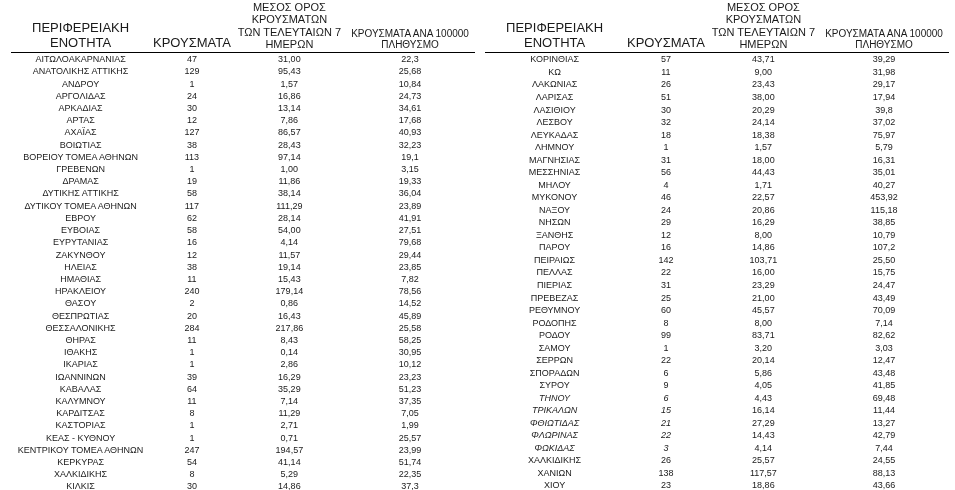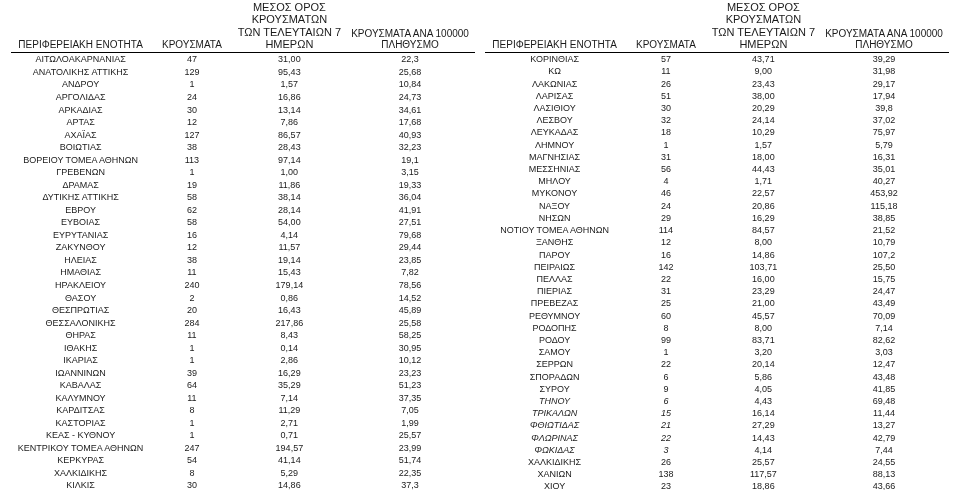--- a/index.html
+++ b/index.html
@@ -39,21 +39,21 @@
   .col-per100k { width: 28%; }
 
   th {
     font-weight: normal;
     vertical-align: bottom;
     text-align: center;
     border-bottom: 1.5px solid #000000;
     padding: 1px 0 2px 0;
     line-height: 1.12;
   }
-  th.h-region, th.h-cases { font-size: 10px; }
+  th.h-region, th.h-cases { font-size: 13px; }
   th.h-avg7   { font-size: 11px; }
   th.h-per100k{ font-size: 10px; }
 
   td {
     font-size: 9px;
     text-align: center;
     height: 12.2px;
     padding: 0;
     line-height: 12.2px;
     white-space: nowrap;
@@ -153,20 +153,26 @@
             <td class="c-avg7">11,86</td>
             <td class="c-per100k">19,33</td>
           </tr>
           <tr>
             <td class="c-region">ΔΥΤΙΚΗΣ ΑΤΤΙΚΗΣ</td>
             <td class="c-cases">58</td>
             <td class="c-avg7">38,14</td>
             <td class="c-per100k">36,04</td>
           </tr>
           <tr>
+            <td class="c-region">ΔΥΤΙΚΟΥ ΤΟΜΕΑ ΑΘΗΝΩΝ</td>
+            <td class="c-cases">117</td>
+            <td class="c-avg7">111,29</td>
+            <td class="c-per100k">23,89</td>
+          </tr>
+          <tr>
             <td class="c-region">ΕΒΡΟΥ</td>
             <td class="c-cases">62</td>
             <td class="c-avg7">28,14</td>
             <td class="c-per100k">41,91</td>
           </tr>
           <tr>
             <td class="c-region">ΕΥΒΟΙΑΣ</td>
             <td class="c-cases">58</td>
             <td class="c-avg7">54,00</td>
             <td class="c-per100k">27,51</td>
@@ -354,21 +360,21 @@
           </tr>
           <tr>
             <td class="c-region">ΛΕΣΒΟΥ</td>
             <td class="c-cases">32</td>
             <td class="c-avg7">24,14</td>
             <td class="c-per100k">37,02</td>
           </tr>
           <tr>
             <td class="c-region">ΛΕΥΚΑΔΑΣ</td>
             <td class="c-cases">18</td>
-            <td class="c-avg7">10,29</td>
+            <td class="c-avg7">18,38</td>
             <td class="c-per100k">75,97</td>
           </tr>
           <tr>
             <td class="c-region">ΛΗΜΝΟΥ</td>
             <td class="c-cases">1</td>
             <td class="c-avg7">1,57</td>
             <td class="c-per100k">5,79</td>
           </tr>
           <tr>
             <td class="c-region">ΜΑΓΝΗΣΙΑΣ</td>
@@ -398,26 +404,20 @@
             <td class="c-region">ΝΑΞΟΥ</td>
             <td class="c-cases">24</td>
             <td class="c-avg7">20,86</td>
             <td class="c-per100k">115,18</td>
           </tr>
           <tr>
             <td class="c-region">ΝΗΣΩΝ</td>
             <td class="c-cases">29</td>
             <td class="c-avg7">16,29</td>
             <td class="c-per100k">38,85</td>
-          </tr>
-          <tr>
-            <td class="c-region">ΝΟΤΙΟΥ ΤΟΜΕΑ ΑΘΗΝΩΝ</td>
-            <td class="c-cases">114</td>
-            <td class="c-avg7">84,57</td>
-            <td class="c-per100k">21,52</td>
           </tr>
           <tr>
             <td class="c-region">ΞΑΝΘΗΣ</td>
             <td class="c-cases">12</td>
             <td class="c-avg7">8,00</td>
             <td class="c-per100k">10,79</td>
           </tr>
           <tr>
             <td class="c-region">ΠΑΡΟΥ</td>
             <td class="c-cases">16</td>

